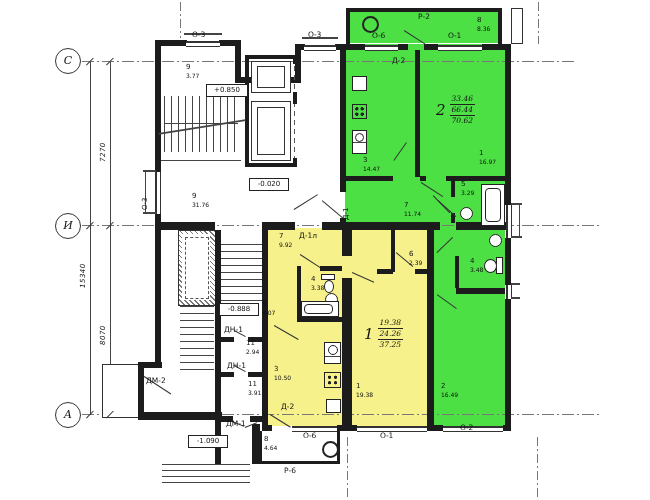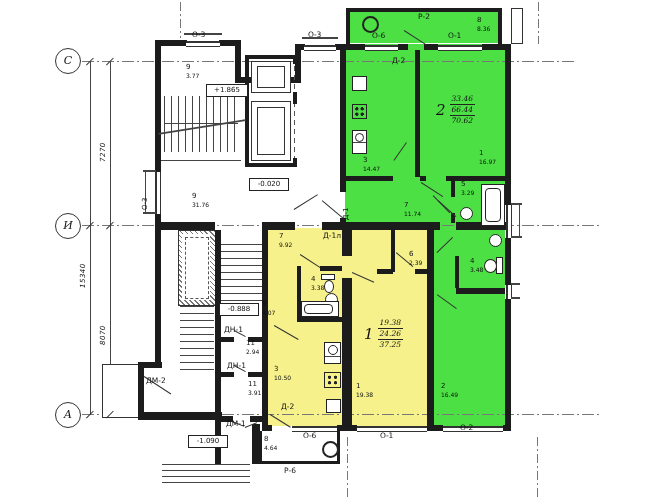--- a/index.html
+++ b/index.html
@@ -229,34 +229,34 @@
   <div class="winh z3" style="left:357px;top:426px;width:70px;height:4px;"></div>
   <div class="w z3" style="left:427px;top:425px;width:16px;height:6px;"></div>
   <div class="winh z3" style="left:443px;top:426px;width:60px;height:4px;"></div>
   <div class="w z3" style="left:503px;top:425px;width:8px;height:6px;"></div>
 
   <div class="w z3" style="left:259px;top:431px;width:3px;height:33px;"></div>
   <div class="w z3" style="left:259px;top:461px;width:81px;height:3px;"></div>
   <div class="w z3" style="left:337px;top:431px;width:3px;height:33px;"></div>
   <div class="pl z4 circ" style="left:322px;top:441px;width:13px;height:13px;border:2px solid #222;"></div>
 
-  <div class="box" style="left:206px;top:84px;width:40px;height:11px;"><span>+1.865</span></div>
+  <div class="box" style="left:206px;top:84px;width:40px;height:11px;"><span>+0.850</span></div>
   <div class="box" style="left:249px;top:178px;width:38px;height:11px;"><span>-0.020</span></div>
   <div class="box" style="left:219px;top:303px;width:38px;height:11px;"><span>-0.888</span></div>
   <div class="box" style="left:188px;top:435px;width:38px;height:11px;"><span>-1.090</span></div>
 
   <div class="lbl z5" style="left:418px;top:0px;margin-top:13px;">Р-2</div>
   <div class="lbl z5" style="left:192px;top:31px;">О-3</div>
   <div class="lbl z5" style="left:308px;top:31px;">О-3</div>
   <div class="lbl z5" style="left:372px;top:32px;">О-6</div>
   <div class="lbl z5" style="left:448px;top:32px;">О-1</div>
   <div class="lbl z5" style="left:392px;top:57px;">Д-2</div>
   <div class="vlbl z5" style="left:141px;top:180px;height:30px;">О-3</div>
   <div class="vlbl z5" style="left:342px;top:192px;height:28px;">Д-1</div>
-  <div class="lbl z5" style="left:299px;top:232px;margin-left:24px;">Д-1л</div>
+  <div class="lbl z5" style="left:299px;top:232px;">Д-1л</div>
   <div class="lbl z5" style="left:224px;top:326px;">ДН-1</div>
   <div class="lbl z5" style="left:227px;top:362px;">ДН-1</div>
   <div class="lbl z5" style="left:226px;top:420px;">ДМ-1</div>
   <div class="lbl z5" style="left:146px;top:377px;">ДМ-2</div>
   <div class="lbl z5" style="left:281px;top:403px;">Д-2</div>
   <div class="lbl z5" style="left:303px;top:432px;">О-6</div>
   <div class="lbl z5" style="left:380px;top:432px;">О-1</div>
   <div class="lbl z5" style="left:460px;top:424px;">О-2</div>
   <div class="lbl z5" style="left:284px;top:467px;">Р-6</div>
 

